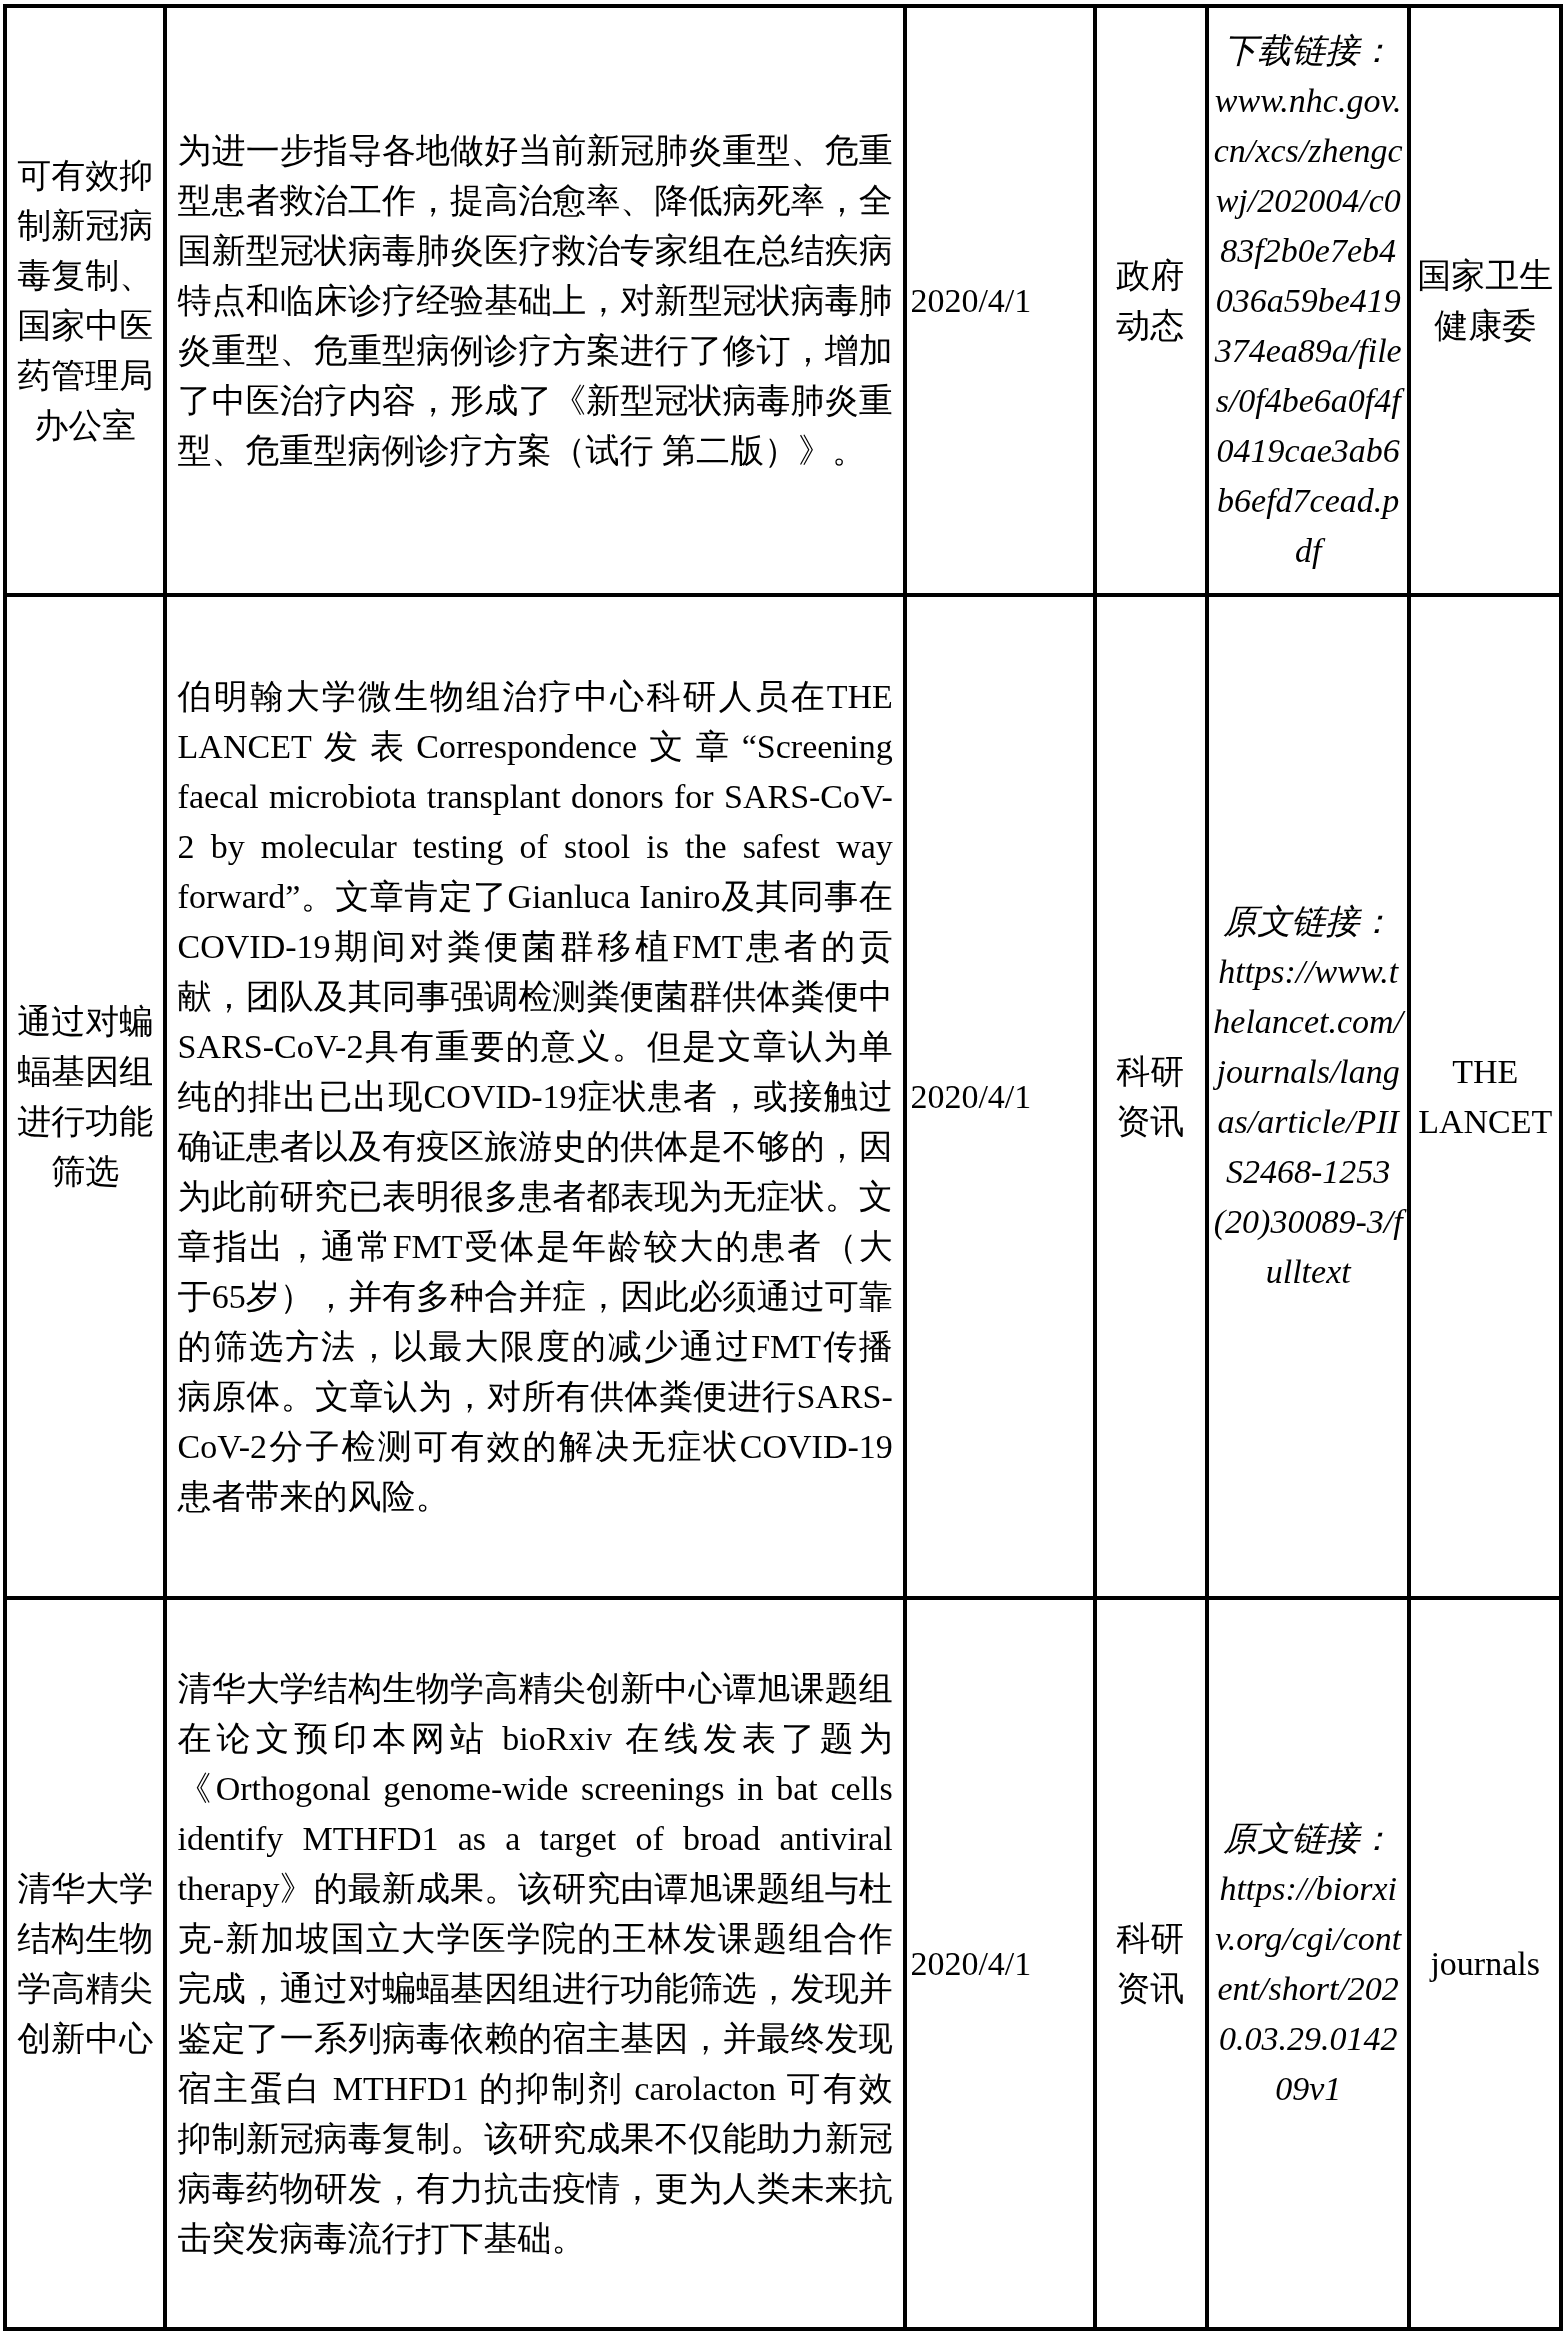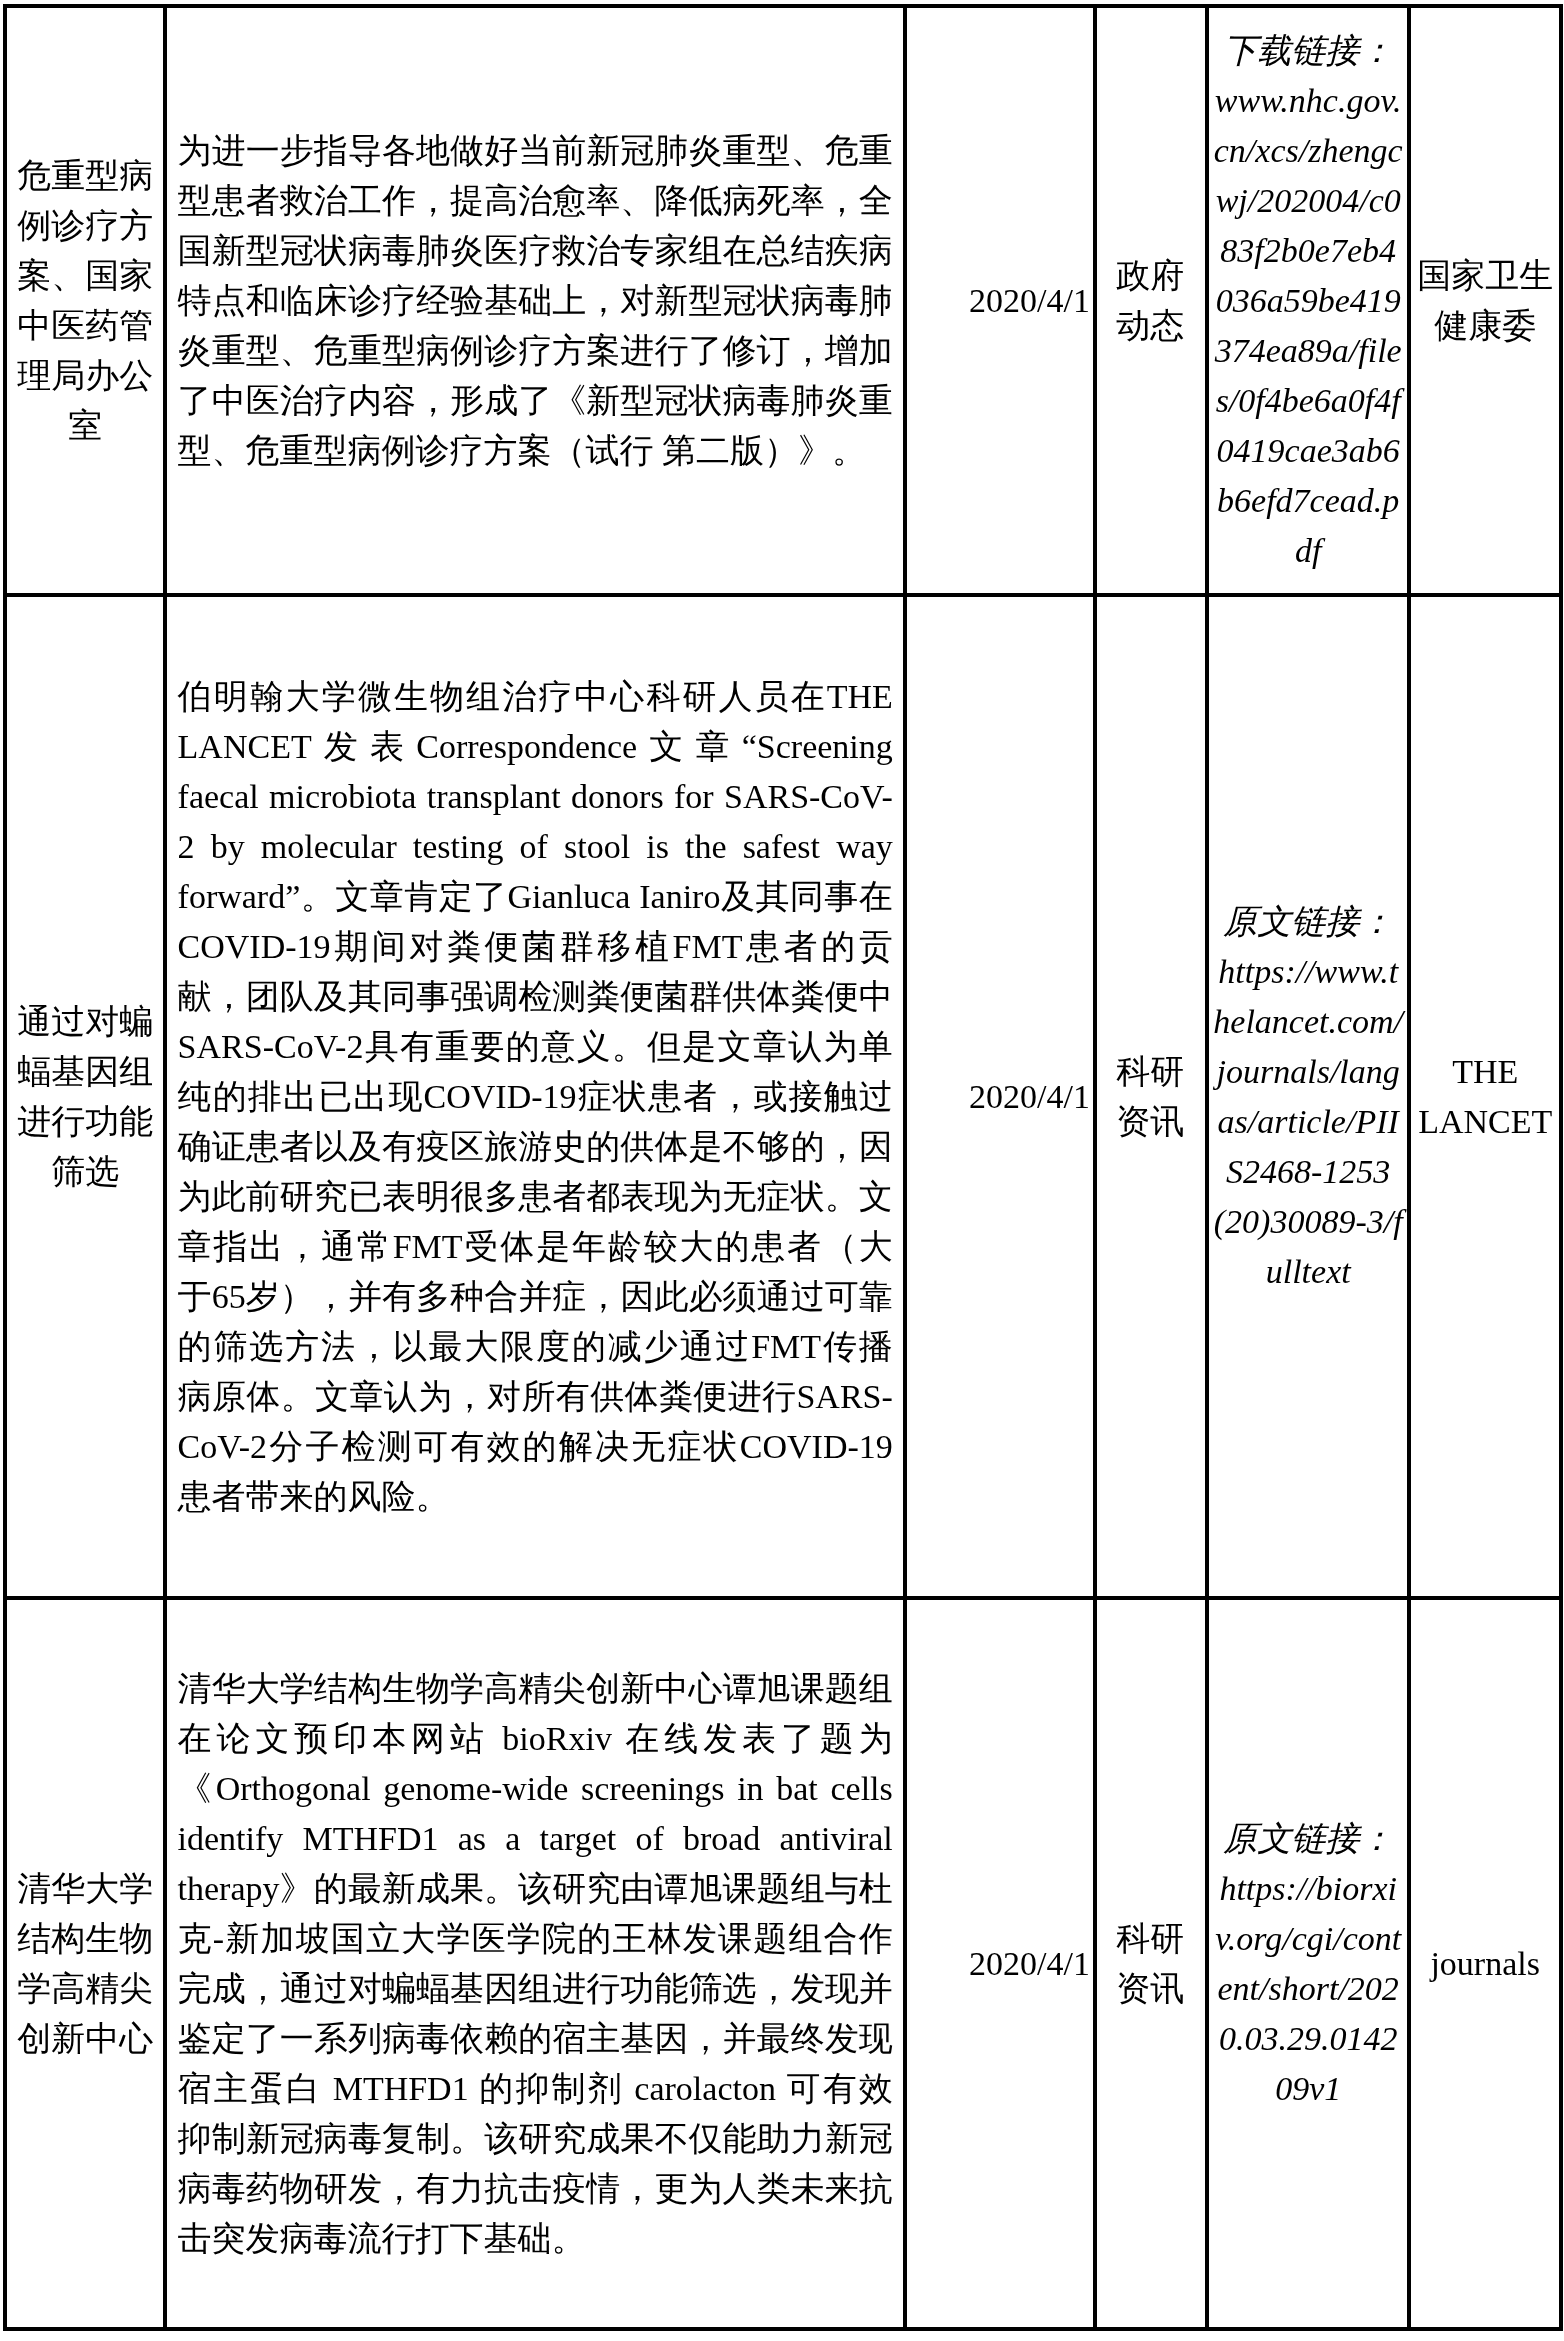--- a/index.html
+++ b/index.html
@@ -36,21 +36,21 @@
   }
   td.cell-org {
     text-align: center;
     padding: 0 9.6px;
   }
   td.cell-content {
     text-align: justify;
     padding: 0 10.4px;
   }
   td.cell-date {
-    text-align: right;
+    text-align: left;
     padding: 0 3.2px;
   }
   td.cell-category {
     text-align: left;
     padding: 0 19px;
   }
   td.cell-link {
     text-align: center;
     padding: 0 4px;
     word-break: break-all;
@@ -69,21 +69,21 @@
   <colgroup>
     <col style="width:160px">
     <col style="width:740px">
     <col style="width:190px">
     <col style="width:112px">
     <col style="width:202px">
     <col style="width:152px">
   </colgroup>
   <tbody>
     <tr style="height:589px">
-      <td class="cell-org">危重型病例诊疗方案、国家中医药管理局办公室</td>
+      <td class="cell-org">可有效抑制新冠病毒复制、国家中医药管理局办公室</td>
       <td class="cell-content">为进一步指导各地做好当前新冠肺炎重型、危重型患者救治工作，提高治愈率、降低病死率，全国新型冠状病毒肺炎医疗救治专家组在总结疾病特点和临床诊疗经验基础上，对新型冠状病毒肺炎重型、危重型病例诊疗方案进行了修订，增加了中医治疗内容，形成了《新型冠状病毒肺炎重型、危重型病例诊疗方案（试行 第二版）》。</td>
       <td class="cell-date">2020/4/1</td>
       <td class="cell-category">政府动态</td>
       <td class="cell-link">
         <div>下载链接：</div>
         <div>www.nhc.gov.cn/xcs/zhengcwj/202004/c083f2b0e7eb4036a59be419374ea89a/files/0f4be6a0f4f0419cae3ab6b6efd7cead.pdf</div>
       </td>
       <td class="cell-source">国家卫生健康委</td>
     </tr>
     <tr style="height:1003px">

